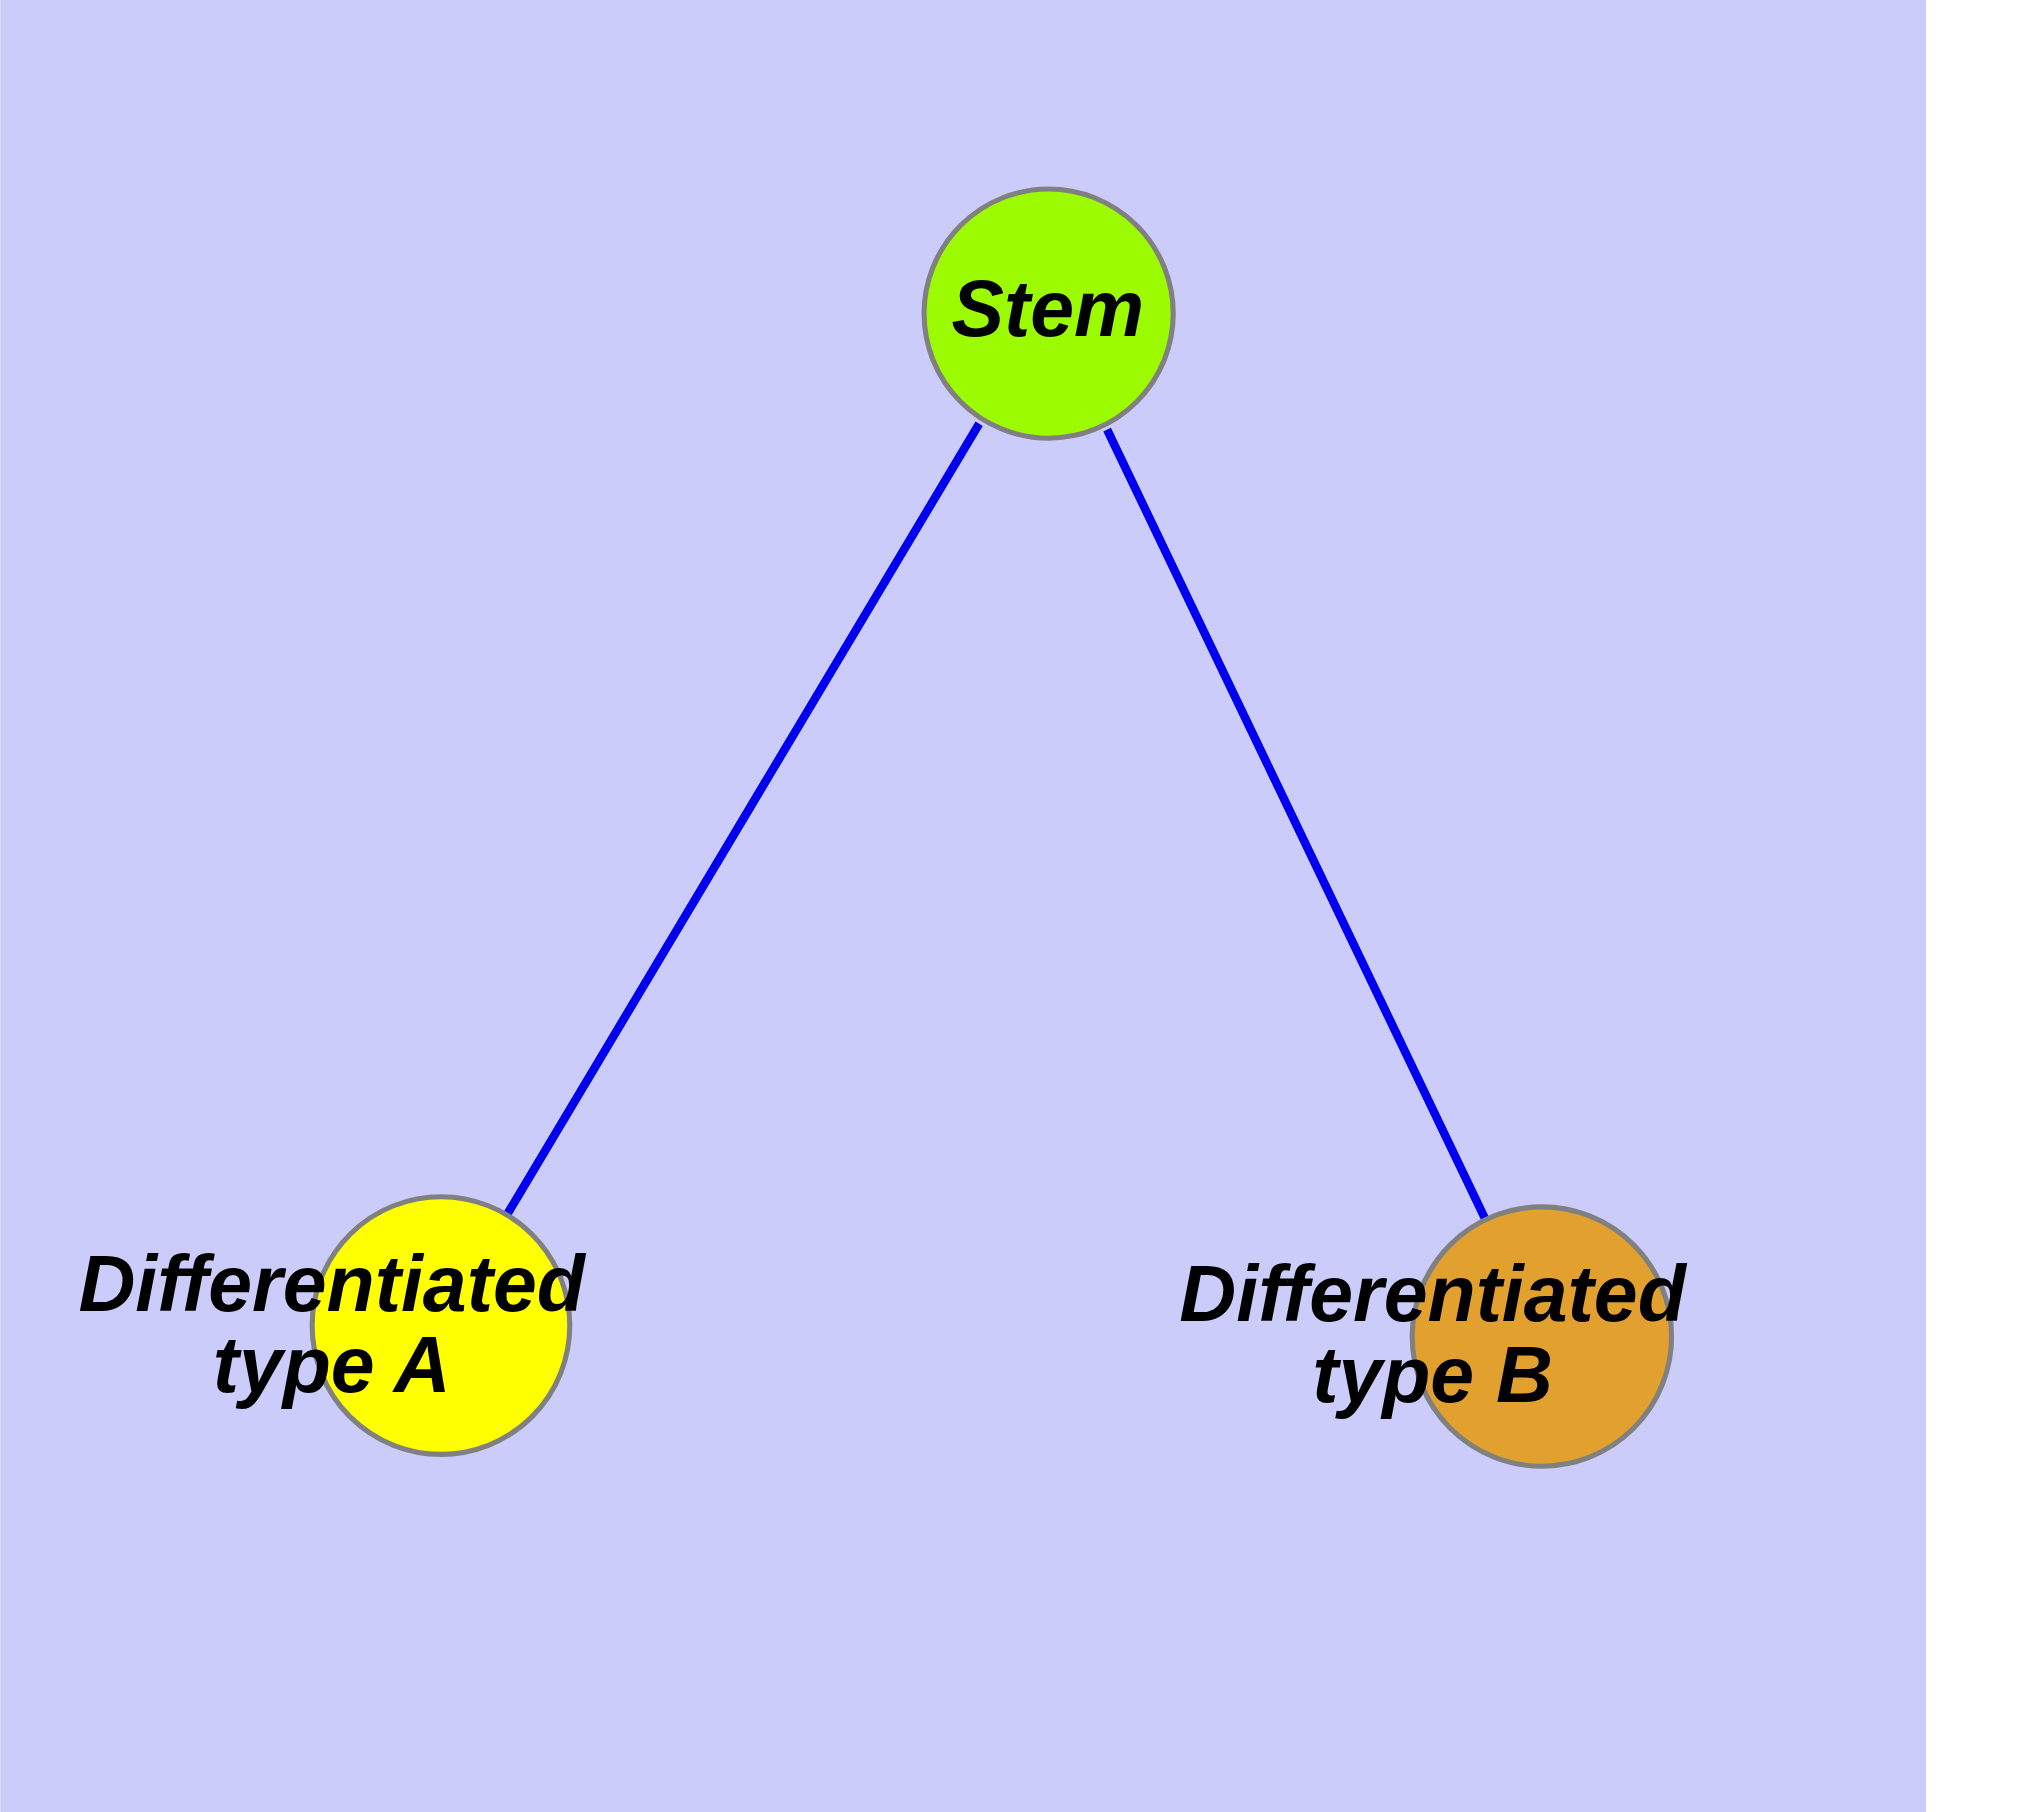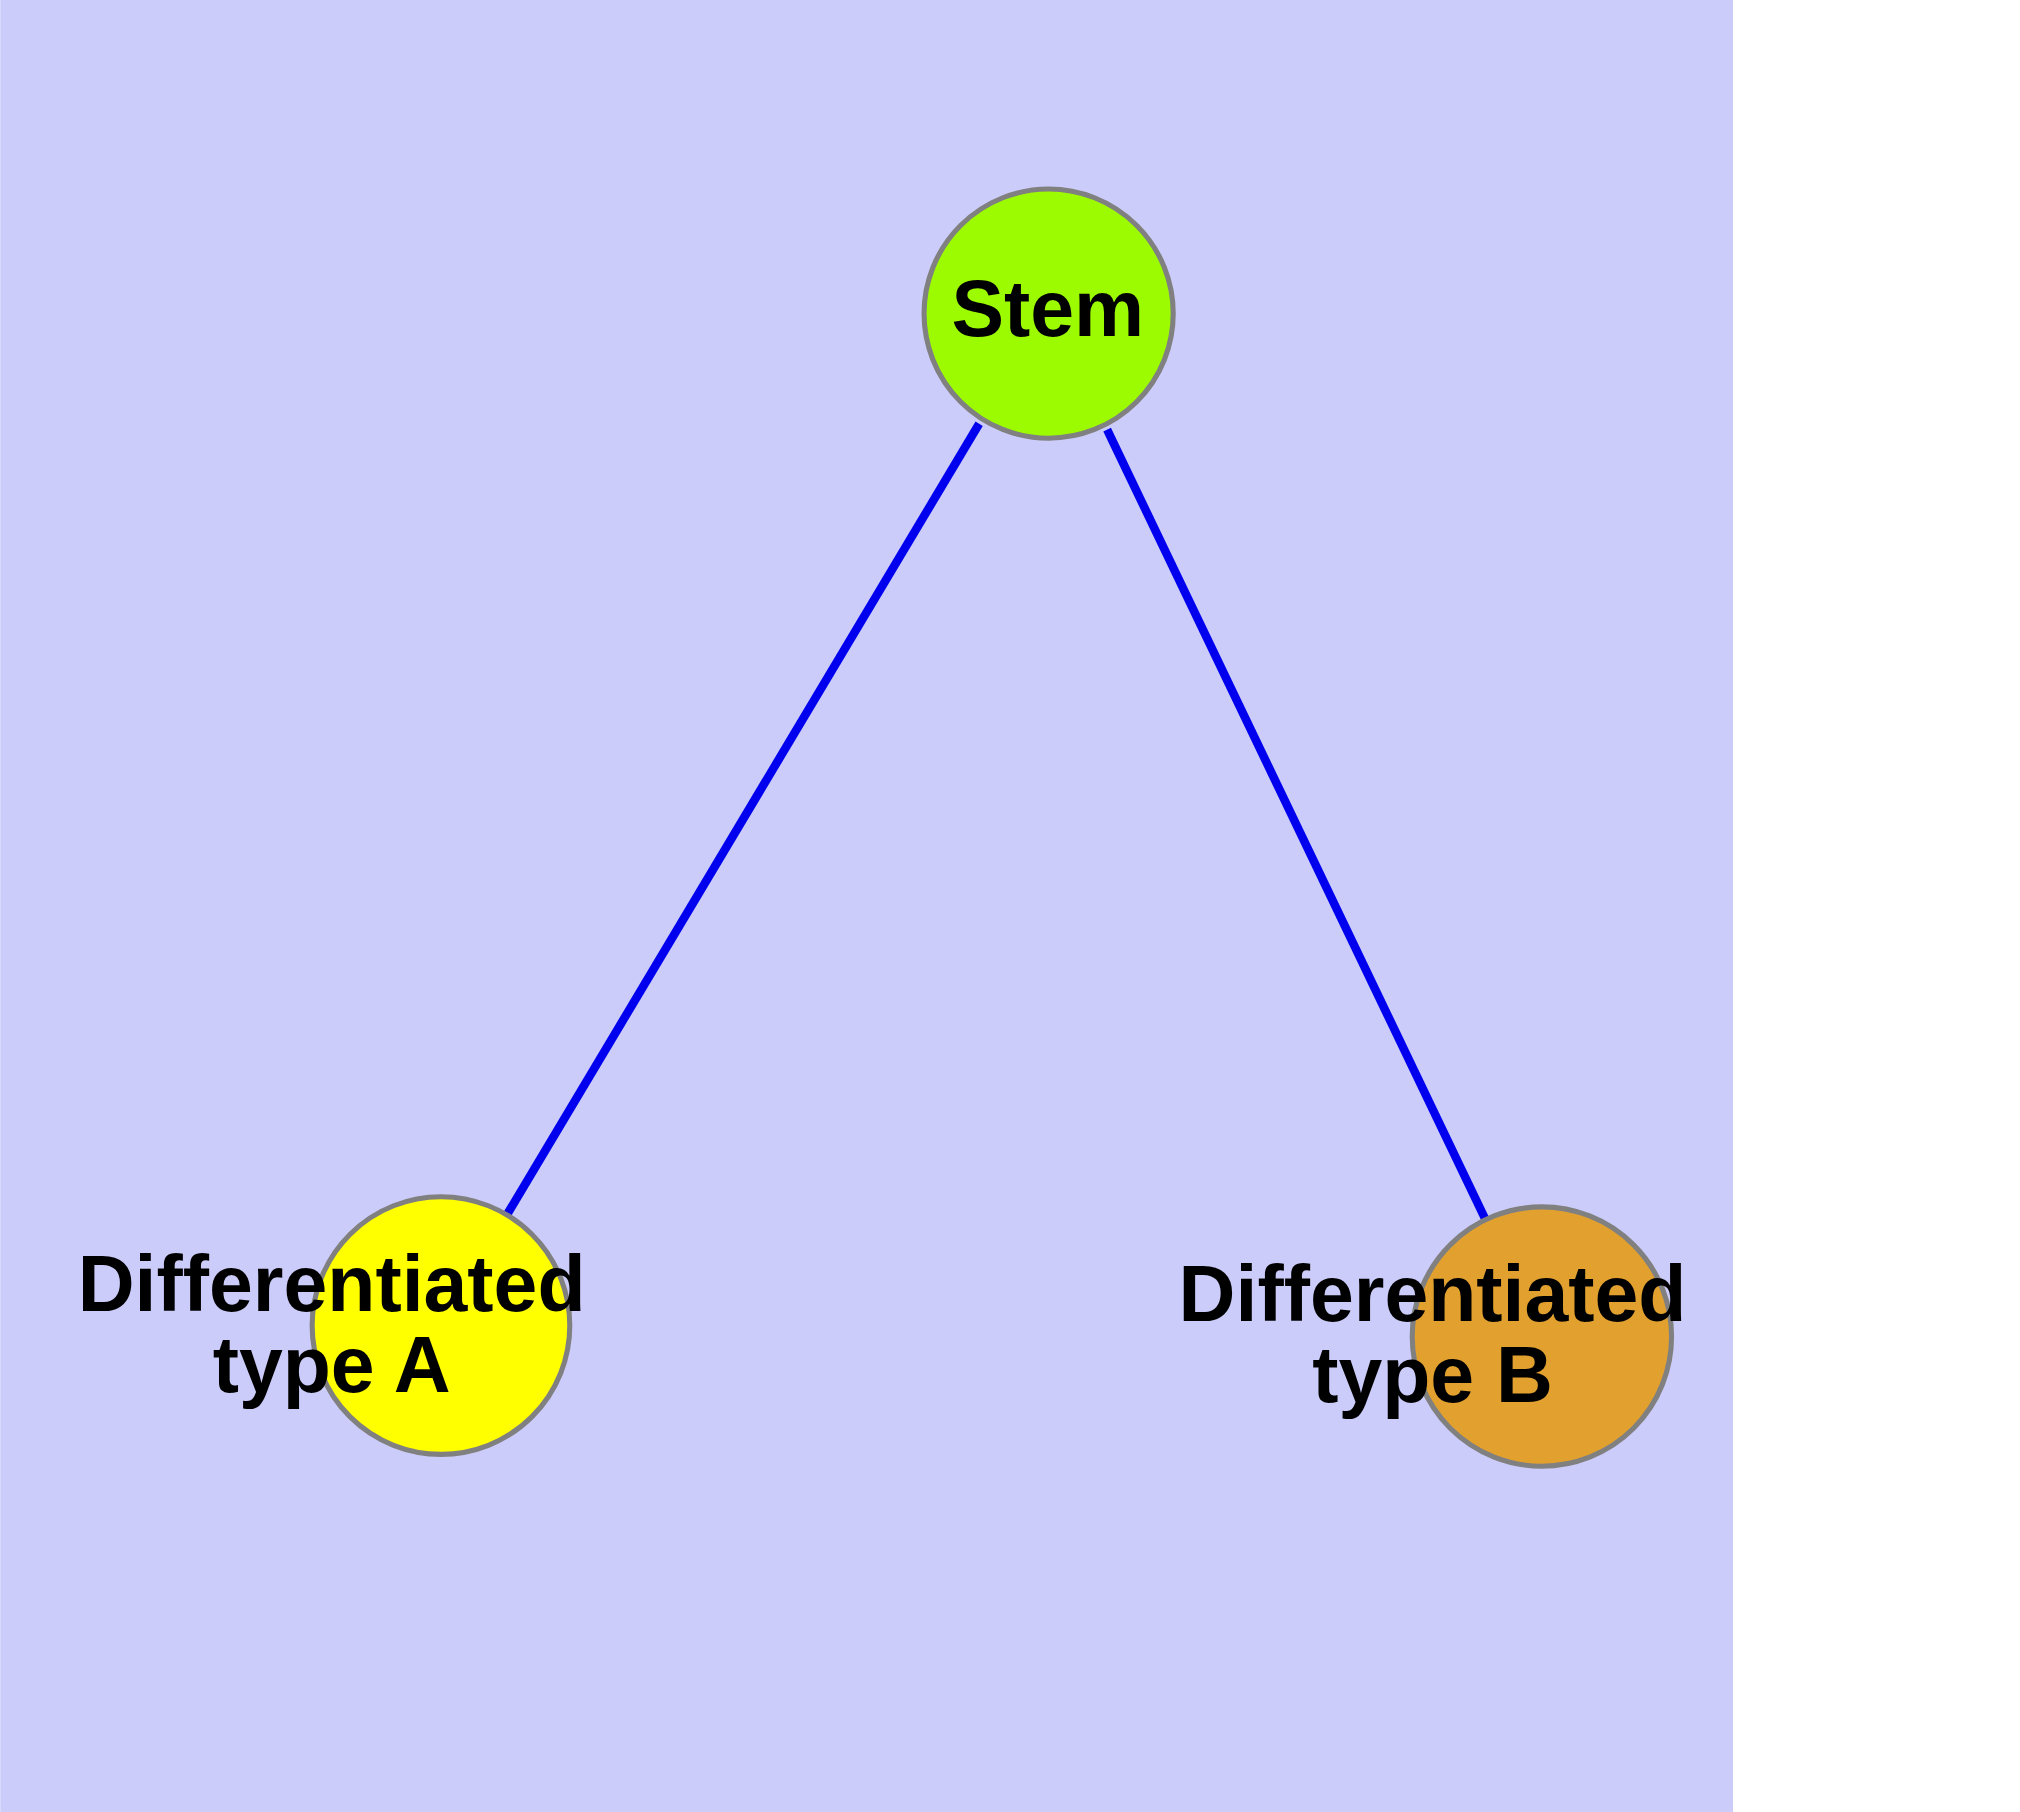--- a/index.html
+++ b/index.html
@@ -30,21 +30,21 @@
     dominant-baseline: middle;
     paint-order: normal;
   }
   .edge-line {
     stroke-linecap: butt;
   }
 </style>
 </head>
 <body>
 
-<div id="canvas" style="width: 1733px; height: 1812px;">
+<div id="canvas" style="width: 1926px; height: 1812px; font-style: italic;">
   <svg id="graph-svg" viewBox="0 0 2384 2138">
 
     <rect id="bg-rect" x="0" y="0" width="2384" height="2138" fill="#ccccfa"></rect>
 
     <g id="edges-layer">
       <line class="edge-line" id="edge-0" x1="1155" y1="500" x2="598" y2="1433" stroke="#0000ee" stroke-width="10"></line>
       <line class="edge-line" id="edge-1" x1="1306" y1="507" x2="1752" y2="1438" stroke="#0000ee" stroke-width="10"></line>
     </g>
 
     <g id="nodes-layer">

